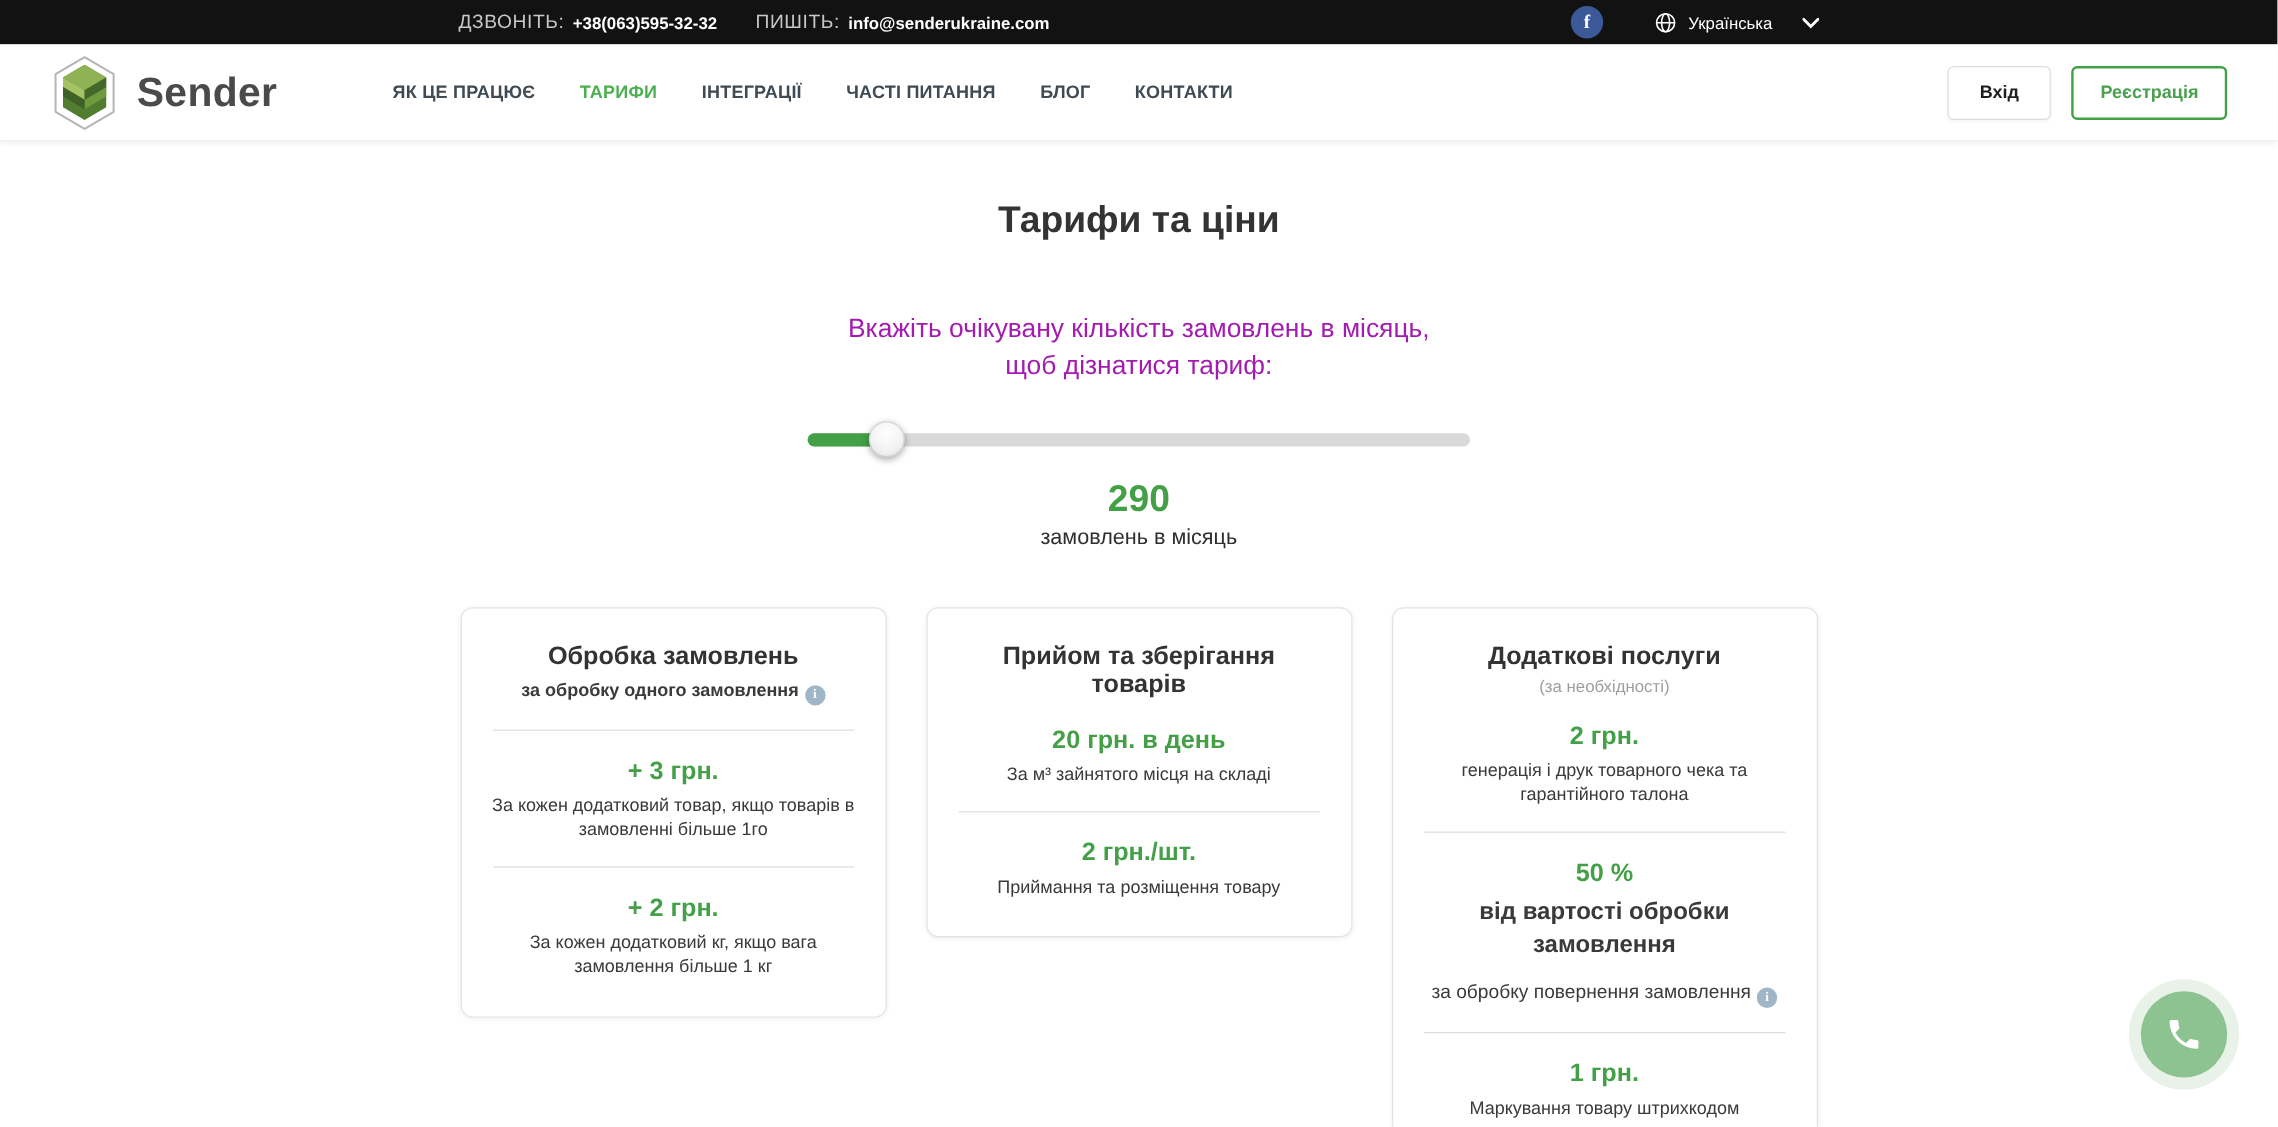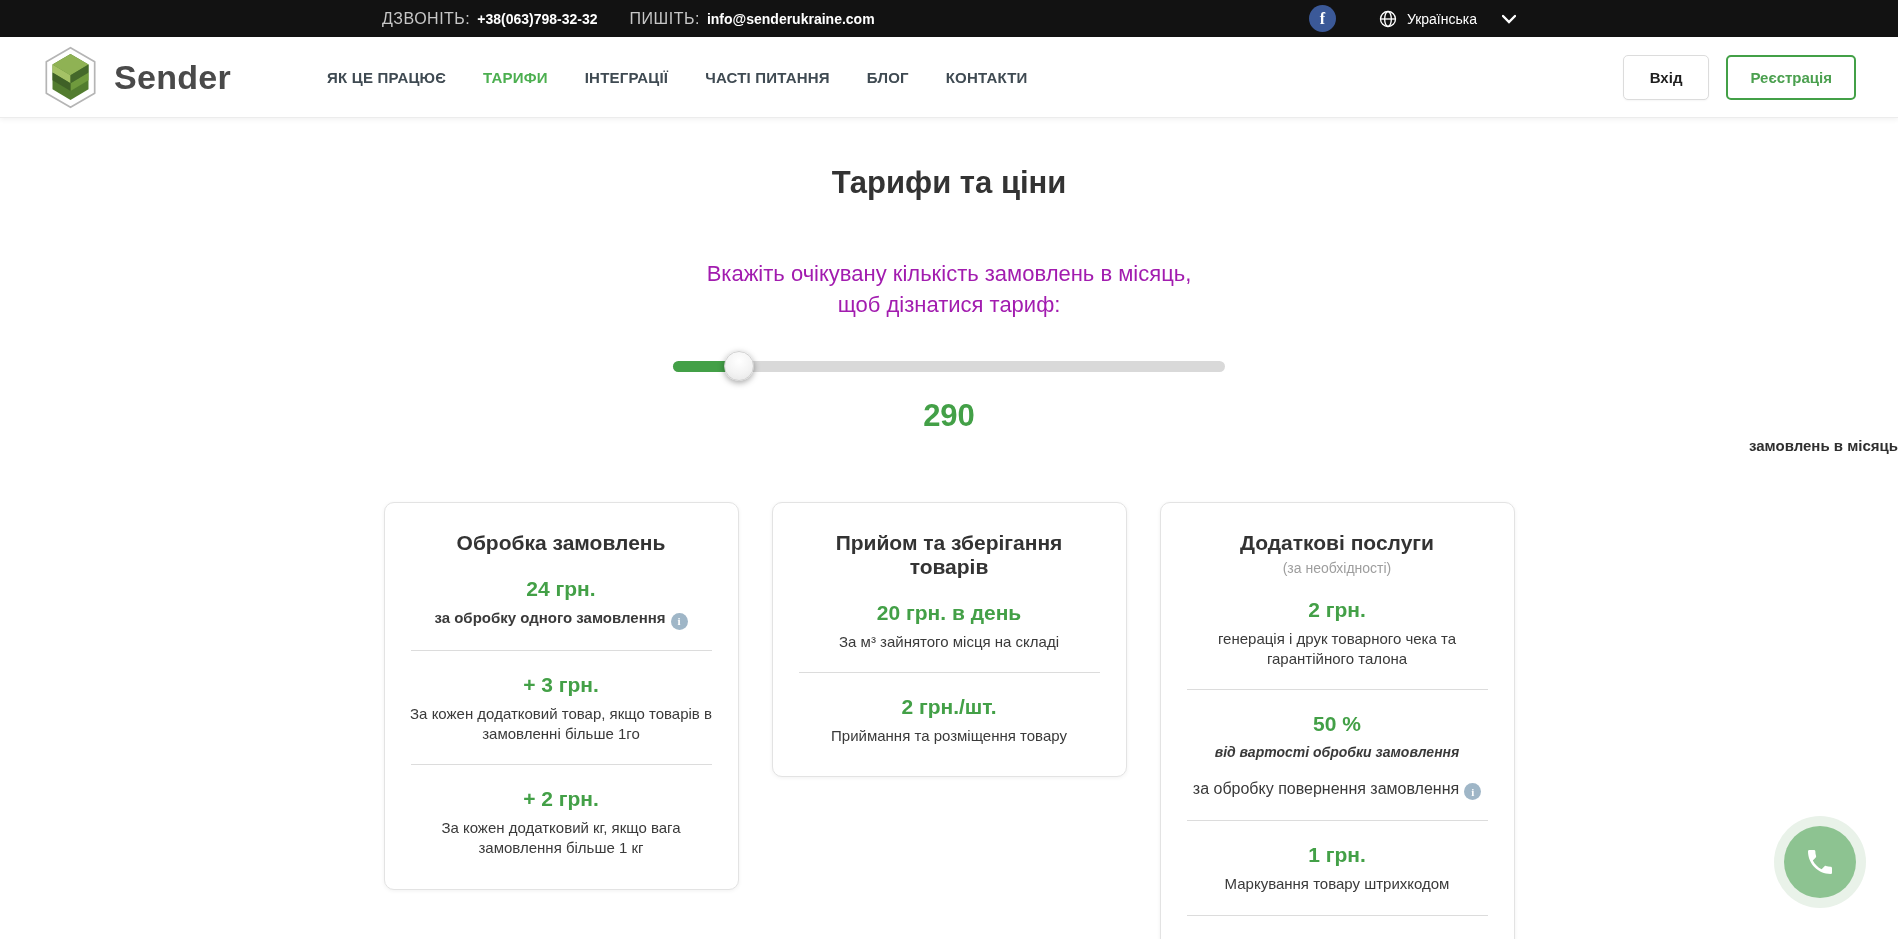--- a/index.html
+++ b/index.html
@@ -44,32 +44,32 @@
   
   .page-title { text-align:center; font-size:31px; font-weight:bold; color:#333; margin-top:47px; }
   .subtitle { text-align:center; font-size:22px; color:#a21caf; margin-top:58px; line-height:1.4; }
   .slider-wrap { width:552px; height:30px; margin:30px auto 0; position:relative; }
   .slider-track { position:absolute; left:0; right:0; top:10px; height:11px; background:#d9d9d9; border-radius:6px; }
   .slider-fill { position:absolute; left:0; top:10px; height:11px; background:#43a047; border-radius:6px 0 0 6px; }
   .slider-thumb { position:absolute; top:0; width:30px; height:30px; border-radius:50%;
     background:radial-gradient(circle at 50% 32%, #ffffff 0%, #f3f3f3 55%, #e3e3e3 100%);
     border:1px solid #d0d0d0; box-shadow:0 2px 6px rgba(0,0,0,.35); cursor:pointer; }
   .slider-value { text-align:center; font-size:31px; font-weight:bold; color:#43a047; margin-top:17px; }
-  .slider-value-label { text-align:right; font-size:15px; font-weight:bold; color:#2f2f2f; margin-top:3px; }
+  .slider-value-label { text-align:center; font-size:18px; font-weight:normal; color:#2f2f2f; margin-top:3px; }
 
   
   .cards { display:flex; justify-content:center; align-items:flex-start; gap:33px; margin-top:48px; }
   .card { width:355px; background:#fff; border:1px solid #e3e3e3; border-radius:10px;
     box-shadow:0 1px 4px rgba(0,0,0,.06); padding:28px 24px 30px; text-align:center; }
   .card-title { font-size:21px; font-weight:bold; color:#333; }
   .card-subtitle { font-size:14px; color:#9e9e9e; margin-top:5px; }
   .price { color:#43a047; font-size:21px; font-weight:bold; margin-top:22px; }
   .desc { font-size:15px; color:#3a3a3a; margin-top:7px; line-height:1.35; }
   .desc.bold { font-weight:bold; }
-  .desc.small { font-size:14px;font-style:italic; }
+  .desc.small { font-size:20px; }
   .extra { font-size:16px; color:#3a3a3a; margin-top:18px; }
   .card hr { border:none; border-top:1px solid #dcdcdc; margin:20px 2px 0; }
   .info-i { display:inline-flex; width:17px; height:17px; border-radius:50%; background:#9fb6c7; color:#fff;
     font-size:11px; font-weight:bold; align-items:center; justify-content:center; vertical-align:-2px;
     margin-left:5px; cursor:pointer; font-family:"Liberation Serif",serif; }
 
   
   .fab { position:absolute; right:32px; bottom:31px; width:92px; height:92px; border-radius:50%;
     background:#e9f2e9; display:flex; align-items:center; justify-content:center; cursor:pointer; }
   .fab-inner { width:72px; height:72px; border-radius:50%; background:#8dc391;
@@ -77,21 +77,21 @@
   .fab-inner svg { width:32px; height:32px; }
 </style>
 </head>
 <body>
 
 <div class="topbar">
   <div class="topbar-inner">
     <div class="contact">
       <span class="contact-group">
         <span class="tb-label">ДЗВОНІТЬ:</span>
-        <a href="#" class="tb-value">+38(063)798-32-32</a>
+        <a href="#" class="tb-value">+38(063)595-32-32</a>
       </span>
       <span class="contact-group">
         <span class="tb-label">ПИШІТЬ:</span>
         <a href="#" class="tb-value">info@senderukraine.com</a>
       </span>
     </div>
     <div class="tb-right">
       <a href="#" class="fb-circle">f</a>
       <div class="lang">
         <span style="display:flex;">
@@ -155,21 +155,20 @@
   <div class="slider-fill" style="width: 12%;"></div>
   <div class="slider-thumb" style="left: calc(12% - 15px);"></div>
 </div>
 
 <div class="slider-value">290</div>
 <div class="slider-value-label">замовлень в місяць</div>
 
 <div class="cards">
     <div class="card">
       <div class="card-title">Обробка замовлень</div>
-      <div class="price">24 грн.</div>
       <div class="desc bold">за обробку одного замовлення<span class="info-i">i</span></div>
       <hr>
       <div class="price">+ 3 грн.</div>
       <div class="desc">За кожен додатковий товар, якщо товарів в замовленні більше 1го</div>
       <hr>
       <div class="price">+ 2 грн.</div>
       <div class="desc">За кожен додатковий кг, якщо вага замовлення більше 1 кг</div>
     </div>
     <div class="card">
       <div class="card-title">Прийом та зберігання товарів</div>

